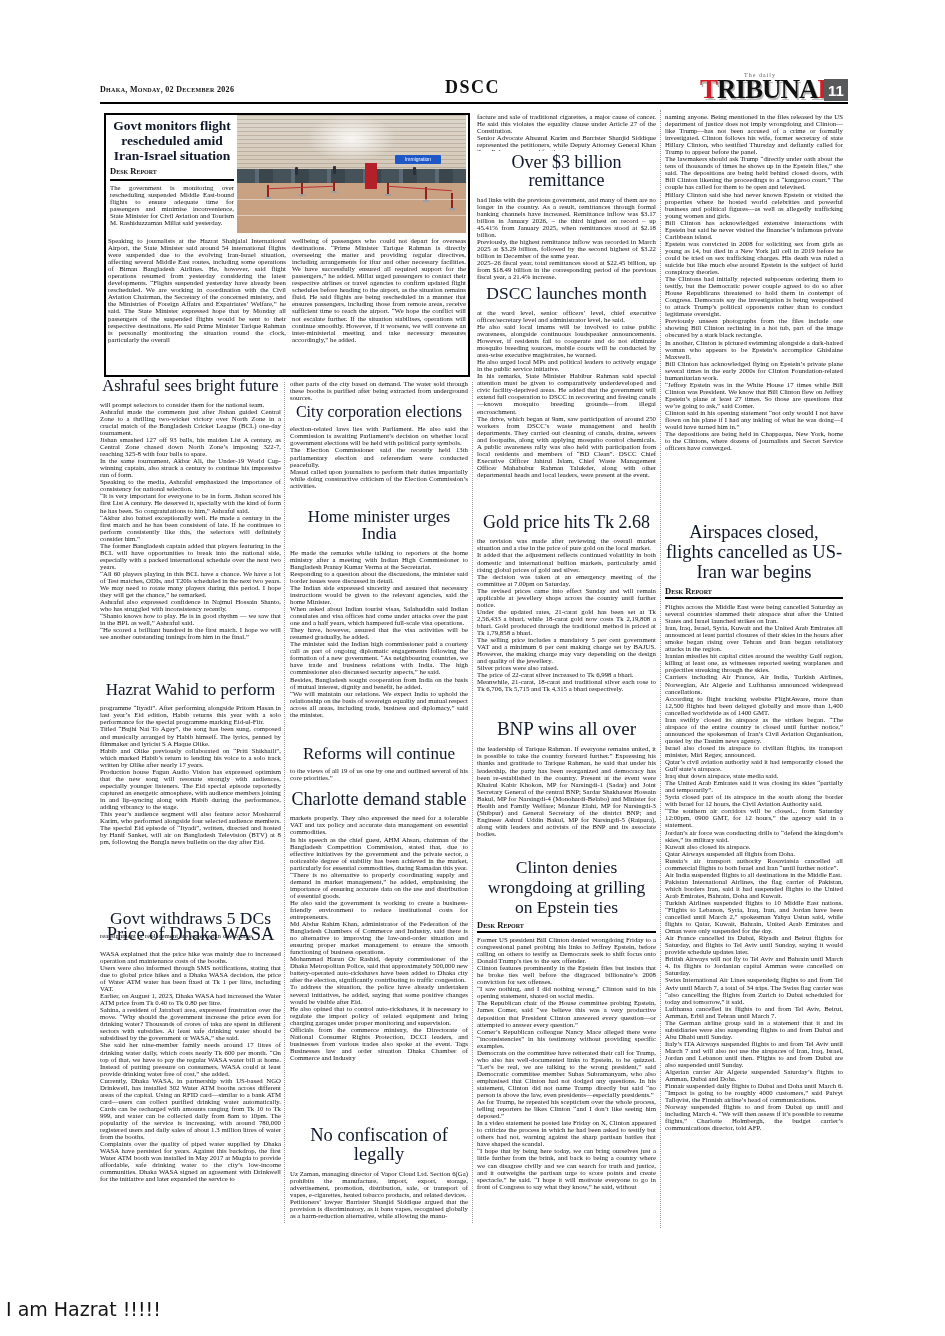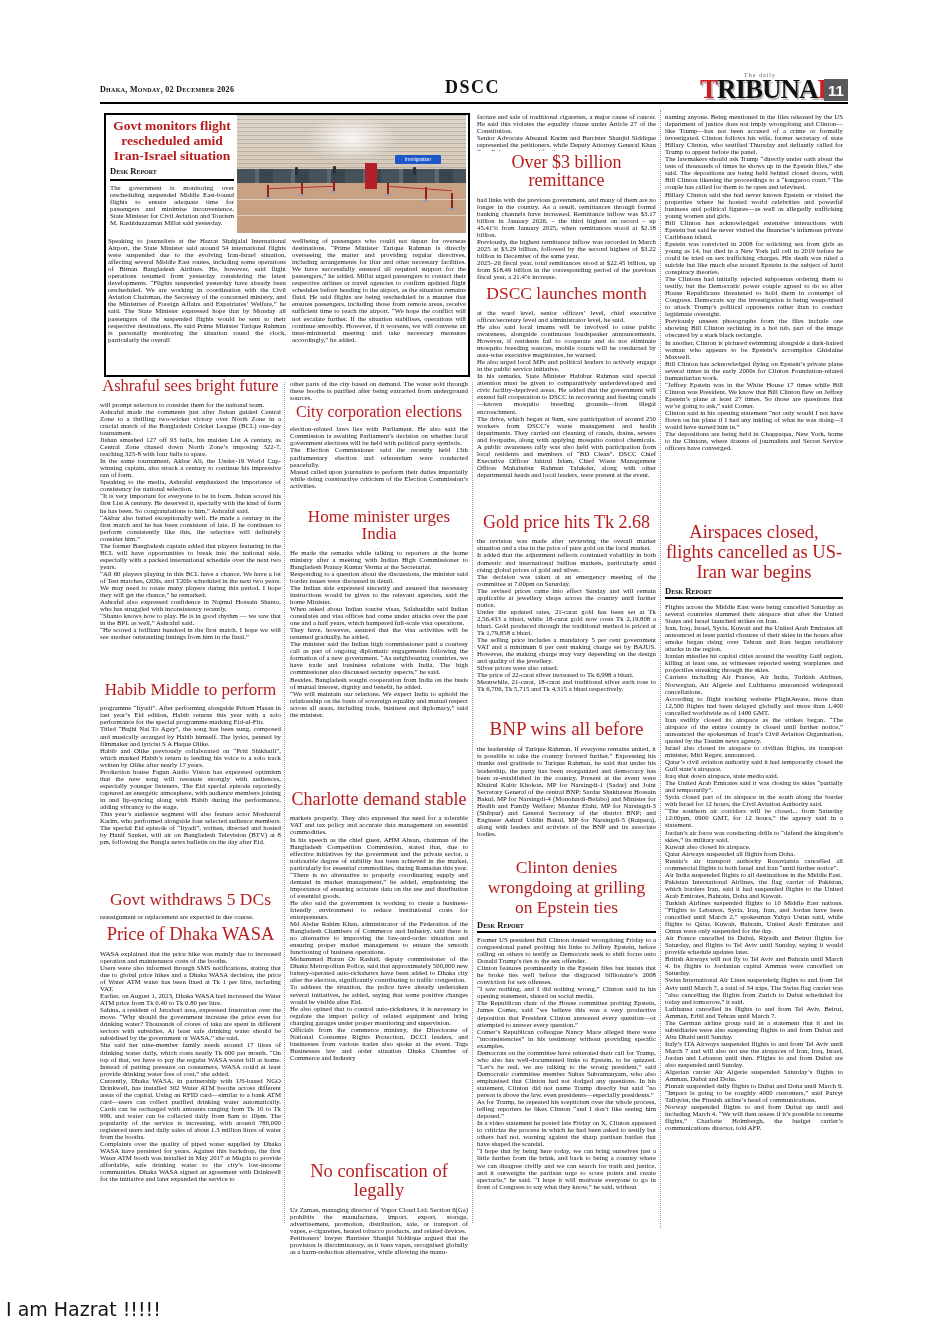--- a/index.html
+++ b/index.html
@@ -12,21 +12,21 @@
   .section-title{font-weight:bold;font-size:18px;letter-spacing:1.5px;}
   .brand-top{font-size:6px;color:#666;text-align:center;letter-spacing:1px;}
   .brand{font-weight:bold;font-size:27px;letter-spacing:-1px;line-height:22px;
          text-shadow:1.5px 1.5px 0 #b9b9b9;}
   .brand .red{color:#cf1f26;}
   .page-box{background:#58595b;color:#fff;font-family:"Liberation Sans",sans-serif;
             font-weight:bold;font-size:15px;display:flex;align-items:center;justify-content:center;}
   .head-rule{background:#000;}
 
   
-  .headline{font-weight:400;text-align:center;line-height:1.02;color:#b91c1c;}
+  .headline{font-weight:400;text-align:center;line-height:1.02;color:#0f172a;}
   .headline.bold{font-weight:bold;}
   .body{font-size:6.8px;line-height:7.05px;text-align:justify;overflow:hidden;}
   .body p{margin:0;}
   .byline{font-variant:small-caps;font-weight:bold;font-size:8.5px;line-height:9px;}
   .byline-rule{height:2px;background:#000;}
   .divider-v{border-left:1px dotted #9a9a9a;width:0;}
 
   
   .lead-box{border:2px solid #000;background:#fff;}
 
@@ -112,31 +112,31 @@
         <p>“Akbar also batted exceptionally well. He made a century in the first match and he has been consistent of late. If he continues to perform consistently like this, the selectors will definitely consider him.”</p>
         <p>The former Bangladesh captain added that players featuring in the BCL will have opportunities to break into the national side, especially with a packed international schedule over the next two years.</p>
         <p>“All 60 players playing in this BCL have a chance. We have a lot of Test matches, ODIs, and T20Is scheduled in the next two years. We may need to rotate many players during this period. I hope they will get the chance,” he remarked.</p>
         <p>Ashraful also expressed confidence in Najmul Hossain Shanto, who has struggled with inconsistency recently.</p>
         <p>“Shanto knows how to play. He is in good rhythm — we saw that in the BPL as well,” Ashraful said.</p>
         <p>“He scored a brilliant hundred in the first match. I hope we will see another outstanding innings from him in the final.”</p>
       </div>
   </div>
 
   <div class="abs" style="left:100px;top:681px;width:181px;">
-    <div class="headline" style="font-size:17px;">Habib Middle to perform</div>
+    <div class="headline" style="font-size:17px;">Hazrat Wahid to perform</div>
     <div class="body" style="margin-top:6px;height:183px;">
         <p>programme “Ityadi”. After performing alongside Pritom Hasan in last year’s Eid edition, Habib returns this year with a solo performance for the special programme marking Eid-ul-Fitr.</p>
         <p>Titled “Bujhi Nai To Agey”, the song has been sung, composed and musically arranged by Habib himself. The lyrics, penned by filmmaker and lyricist S A Haque Olike.</p>
         <p>Habib and Olike previously collaborated on “Priti Shikhaili”, which marked Habib’s return to lending his voice to a solo track written by Olike after nearly 17 years.</p>
         <p>Production house Fagun Audio Vision has expressed optimism that the new song will resonate strongly with audiences, especially younger listeners. The Eid special episode reportedly captured an energetic atmosphere, with audience members joining in and lip-syncing along with Habib during the performance, adding vibrancy to the stage.</p>
         <p>This year’s audience segment will also feature actor Mosharraf Karim, who performed alongside four selected audience members. The special Eid episode of “Ityadi”, written, directed and hosted by Hanif Sanket, will air on Bangladesh Television (BTV) at 8 pm, following the Bangla news bulletin on the day after Eid.</p>
       </div>
   </div>
 
-  <div class="abs" style="left:100px;top:891px;width:181px;">
+  <div class="abs" style="left:100px;top:910px;width:181px;">
     <div class="headline" style="font-size:17.5px;">Govt withdraws 5 DCs</div>
     <div class="body" style="margin-top:4px;height:10px;">
         <p>reassignment or replacement are expected in due course.</p>
       </div>
   </div>
 
   <div class="abs" style="left:100px;top:925px;width:181px;">
     <div class="headline" style="font-size:18.5px;">Price of Dhaka WASA</div>
     <div class="body" style="margin-top:6px;height:268px;">
         <p>WASA explained that the price hike was mainly due to increased operation and maintenance costs of the booths.</p>
@@ -169,37 +169,43 @@
         <p>Responding to a question about the discussions, the minister said border issues were discussed in detail.</p>
         <p>The Indian side expressed sincerity and assured that necessary instructions would be given to the relevant agencies, said the home Minister.</p>
         <p>When asked about Indian tourist visas, Salahuddin said Indian consulates and visa offices had come under attacks over the past one and a half years, which hampered full-scale visa operations.</p>
         <p>They have, however, assured that the visa activities will be resumed gradually, he added.</p>
         <p>The minister said the Indian high commissioner paid a courtesy call as part of ongoing diplomatic engagements following the formation of a new government. “As neighbouring countries, we have trade and business relations with India. The high commissioner also discussed security aspects,” he said.</p>
         <p>Besides, Bangladesh sought cooperation from India on the basis of mutual interest, dignity and benefit, he added.</p>
         <p>“We will maintain our relations. We expect India to uphold the relationship on the basis of sovereign equality and mutual respect across all areas, including trade, business and diplomacy,” said the minister.</p>
       </div>
   </div>
 
+  <div class="abs" style="left:290px;top:745px;width:178px;">
+    <div class="headline" style="font-size:17px;">Reforms will continue</div>
+    <div class="body" style="margin-top:5px;height:16px;">
+        <p>to the views of all 19 of us one by one and outlined several of his core priorities.”</p>
+      </div>
+  </div>
 
   <div class="abs" style="left:290px;top:790px;width:178px;">
     <div class="headline" style="font-size:18px;">Charlotte demand stable</div>
     <div class="body" style="margin-top:6px;height:303px;">
         <p>markets properly. They also expressed the need for a tolerable VAT and tax policy and accurate data management on essential commodities.</p>
         <p>In his speech as the chief guest, AHM Ahsan, chairman of the Bangladesh Competition Commission, stated that, due to effective initiatives by the government and the private sector, a noticeable degree of stability has been achieved in the market, particularly for essential commodities, during Ramadan this year.</p>
         <p>“There is no alternative to properly coordinating supply and demand in market management,” he added, emphasising the importance of ensuring accurate data on the use and distribution of essential goods.</p>
         <p>He also said the government is working to create a business-friendly environment to reduce institutional costs for entrepreneurs.</p>
         <p>Md Abdur Rahim Khan, administrator of the Federation of the Bangladesh Chambers of Commerce and Industry, said there is no alternative to improving the law-and-order situation and ensuring proper market management to ensure the smooth functioning of business operations.</p>
         <p>Mohammad Harun Or Rashid, deputy commissioner of the Dhaka Metropolitan Police, said that approximately 500,000 new battery-operated auto-rickshaws have been added to Dhaka city after the election, significantly contributing to traffic congestion.</p>
         <p>To address the situation, the police have already undertaken several initiatives, he added, saying that some positive changes would be visible after Eid.</p>
         <p>He also opined that to control auto-rickshaws, it is necessary to regulate the import policy of related equipment and bring charging garages under proper monitoring and supervision.</p>
         <p>Officials from the commerce ministry, the Directorate of National Consumer Rights Protection, DCCI leaders, and businesses from various trades also spoke at the event. Tags Businesses law and order situation Dhaka Chamber of Commerce and Industry</p>
       </div>
   </div>
 
-  <div class="abs" style="left:290px;top:1126px;width:178px;margin-top:36px;">
+  <div class="abs" style="left:290px;top:1126px;width:178px;">
     <div class="headline" style="font-size:18.5px;">No confiscation of legally</div>
     <div class="body" style="margin-top:6px;height:66px;">
         <p>Uz Zaman, managing director of Vapor Cloud Ltd. Section 6(Ga) prohibits the manufacture, import, export, storage, advertisement, promotion, distribution, sale, or transport of vapes, e-cigarettes, heated tobacco products, and related devices.</p>
         <p>Petitioners’ lawyer Barrister Shanjid Siddique argued that the provision is discriminatory, as it bans vapes, recognised globally as a harm-reduction alternative, while allowing the manu-</p>
       </div>
   </div>
 
   <div class="abs body" style="left:477px;top:113px;width:179px;height:38px;">
       <p>facture and sale of traditional cigarettes, a major cause of cancer. He said this violates the equality clause under Article 27 of the Constitution.</p>
       <p>Senior Advocate Ahsanul Karim and Barrister Shanjid Siddique represented the petitioners, while Deputy Attorney General Khan Zaur Rahman appeared for the state.</p>
@@ -234,21 +240,21 @@
         <p>The revised prices came into effect Sunday and will remain applicable at jewellery shops across the country until further notice.</p>
         <p>Under the updated rates, 21-carat gold has been set at Tk 2,56,433 a bhari, while 18-carat gold now costs Tk 2,19,808 a bhari. Gold produced through the traditional method is priced at Tk 1,79,858 a bhari.</p>
         <p>The selling price includes a mandatory 5 per cent government VAT and a minimum 6 per cent making charge set by BAJUS. However, the making charge may vary depending on the design and quality of the jewellery.</p>
         <p>Silver prices were also raised.</p>
         <p>The price of 22-carat silver increased to Tk 6,998 a bhari.</p>
         <p>Meanwhile, 21-carat, 18-carat and traditional silver each rose to Tk 6,706, Tk 5,715 and Tk 4,315 a bhari respectively.</p>
       </div>
   </div>
 
   <div class="abs" style="left:477px;top:719px;width:179px;">
-    <div class="headline" style="font-size:19px;">BNP wins all before</div>
+    <div class="headline" style="font-size:19px;">BNP wins all over</div>
     <div class="body" style="margin-top:7px;height:108px;">
         <p>the leadership of Tarique Rahman. If everyone remains united, it is possible to take the country forward further.” Expressing his thanks and gratitude to Tarique Rahman, he said that under his leadership, the party has been reorganized and democracy has been re-established in the country. Present at the event were Khairul Kabir Khokon, MP for Narsingdi-1 (Sadar) and Joint Secretary General of the central BNP; Sardar Shakhawat Hossain Bakul, MP for Narsingdi-4 (Monohardi-Belabo) and Minister for Health and Family Welfare; Manzur Elahi, MP for Narsingdi-3 (Shibpur) and General Secretary of the district BNP; and Engineer Ashraf Uddin Bakul, MP for Narsingdi-5 (Raipura), along with leaders and activists of the BNP and its associate bodies.</p>
       </div>
   </div>
 
   <div class="abs" style="left:477px;top:857px;width:179px;">
     <div class="headline" style="font-size:17.5px;line-height:20px;">Clinton denies wrongdoing at grilling on Epstein ties</div>
     <div class="byline" style="margin-top:4px;">Desk Report</div>
     <div class="byline-rule" style="margin-top:1px;"></div>
     <div class="body" style="margin-top:3px;height:308px;">

